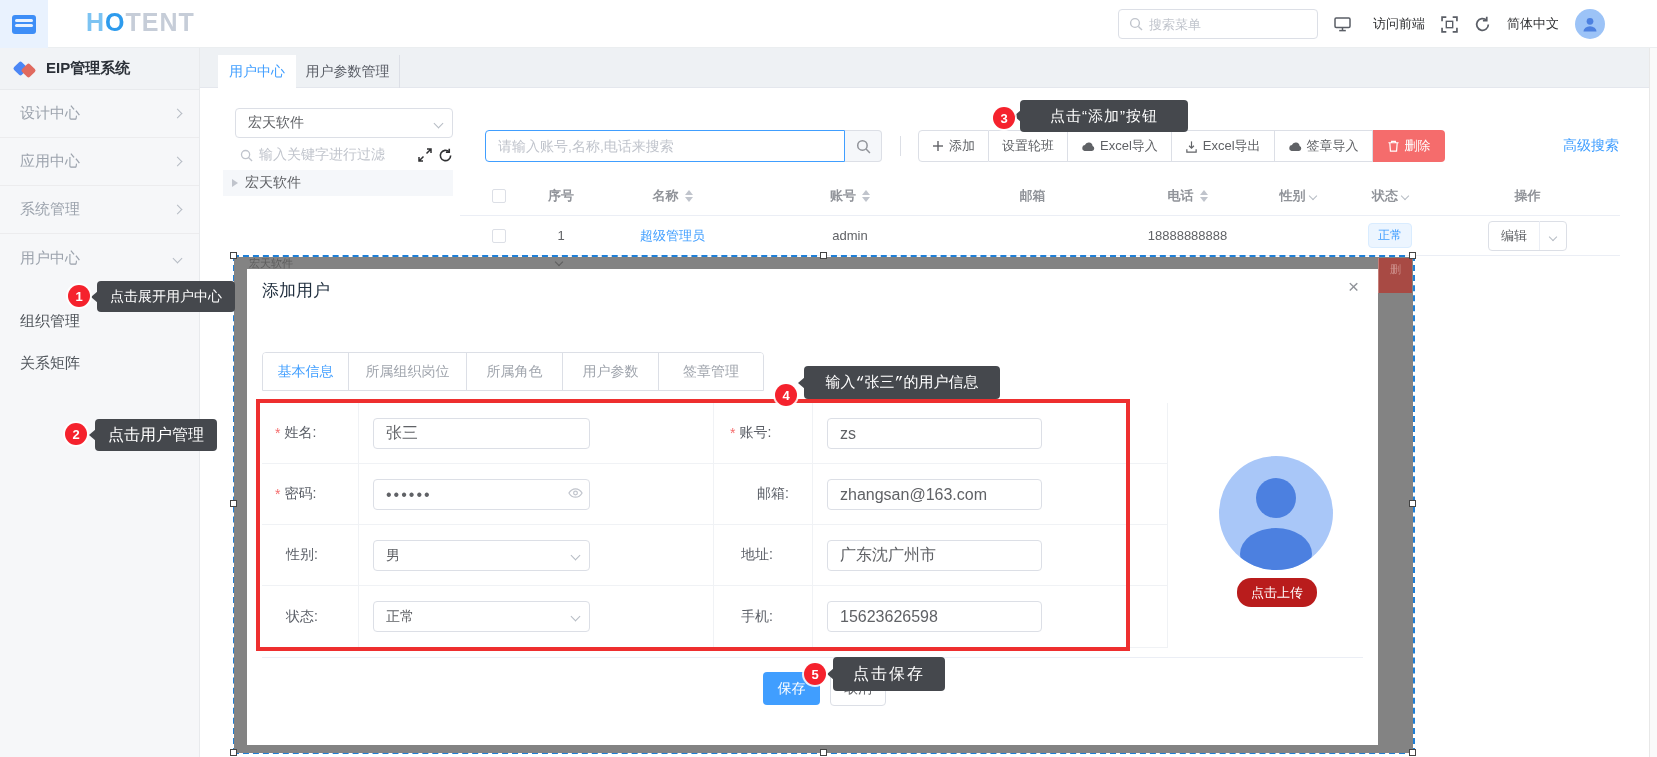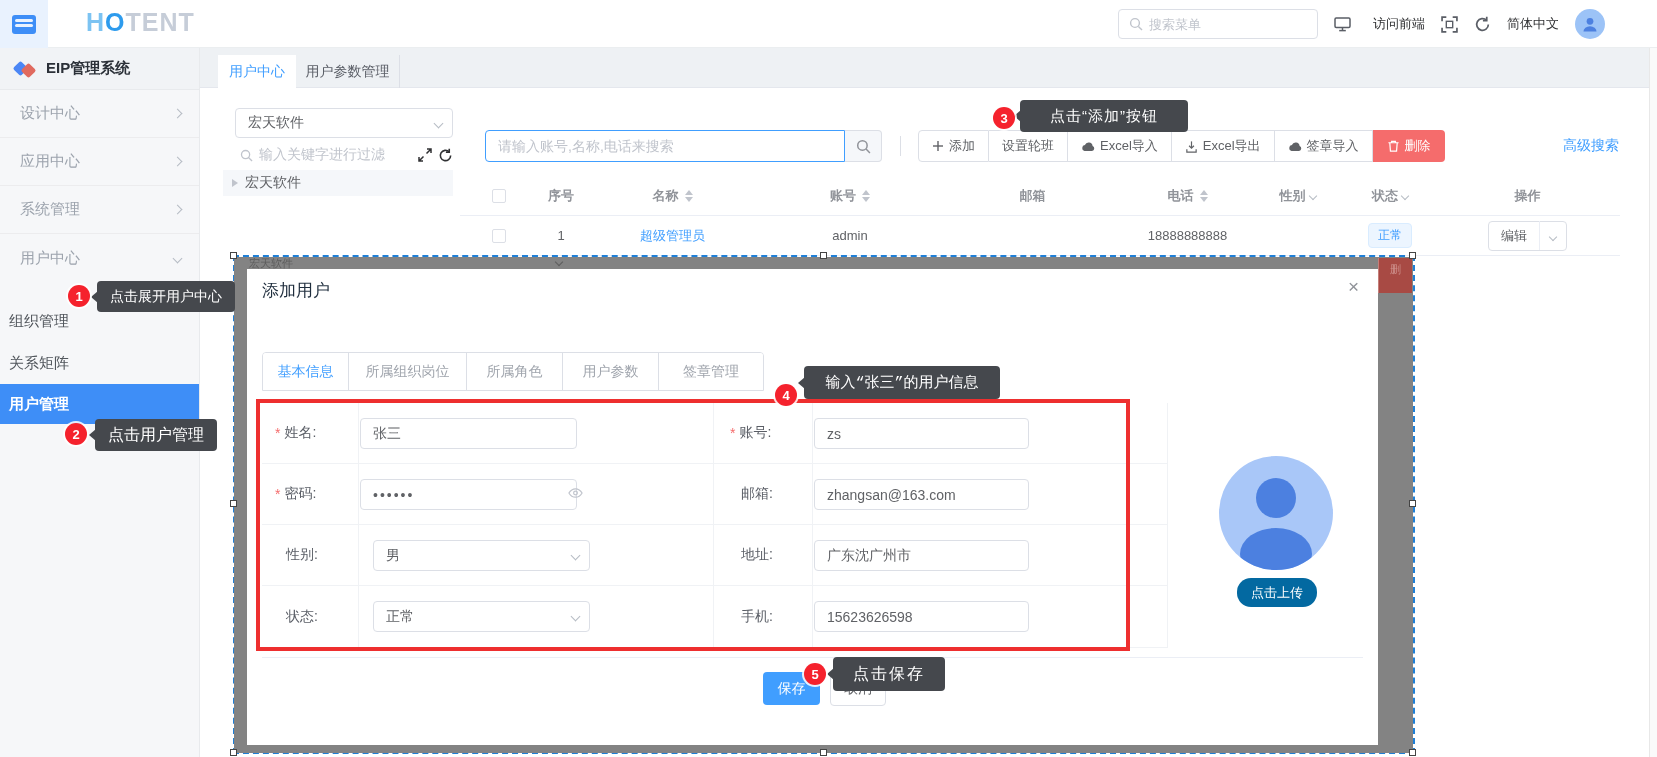--- a/index.html
+++ b/index.html
@@ -20,21 +20,21 @@
   .hdr-item { display:flex; align-items:center; gap:22px; font-size:13px; color:#303133; cursor:pointer; }
   .avatar-sm { width:30px; height:30px; border-radius:50%; background:#9cc3f7; display:flex; align-items:center; justify-content:center; }
 
   
   .sidebar { position:absolute; left:0; top:48px; width:200px; height:709px; background:#f6f7f9; border-right:1px solid #e8eaed; z-index:4; }
   .sys-title { height:42px; display:flex; align-items:center; padding-left:14px; gap:10px; border-bottom:1px solid #e8eaed; font-size:15px; font-weight:bold; color:#2b3038; background:#f1f3f6; }
   .diamonds { position:relative; width:22px; height:22px; }
   .diamonds i { position:absolute; width:11px; height:11px; transform:rotate(45deg); border-radius:2px; }
   .d-blue { left:1px; top:5px; background:#4b86f5; } .d-red { left:9px; top:7px; background:#e06a5f; }
   .side-item { height:48px; display:flex; align-items:center; justify-content:space-between; padding:0 18px 0 20px; color:#9ca3ad; font-size:15px; border-bottom:1px solid #ececee; cursor:pointer; }
-  .sub-item { height:42px; display:flex; align-items:center; padding-left:9px; color:#51565c; font-size:15px; cursor:pointer; }
+  .sub-item { height:42px; display:flex; align-items:center; padding-left:20px; color:#51565c; font-size:15px; cursor:pointer; }
   .sub-item.active { background:#3e8ef7; color:#fff; font-weight:bold; height:40px; }
   .chv { display:inline-block; width:7px; height:7px; border-right:1.6px solid #b6bcc4; border-bottom:1.6px solid #b6bcc4; }
   .chv-r { transform:rotate(-45deg); } .chv-d { transform:rotate(45deg); }
 
   
   .tabstrip { position:absolute; left:200px; top:48px; width:1457px; height:40px; background:#eef1f4; border-bottom:1px solid #e4e7ed; z-index:1; }
   .tab { position:absolute; top:7px; height:33px; display:flex; align-items:center; justify-content:center; font-size:14px; cursor:pointer; }
   .tab.active { background:#fff; color:#409eff; }
   .tab.inactive { color:#5a5e66; border-right:1px solid #dcdfe6; }
 
@@ -89,26 +89,26 @@
   .m-tabs { position:absolute; left:262px; top:352px; height:39px; display:flex; border:1px solid #dcdfe6; border-radius:4px 4px 0 0; overflow:hidden; z-index:13; background:#fff; }
   .m-tab { display:flex; align-items:center; justify-content:center; border-right:1px solid #dcdfe6; font-size:14px; color:#a0a5ad; cursor:pointer; background:#fff; }
   .m-tab:last-child { border-right:none; }
   .m-tab.on { color:#409eff; }
   .form-row { position:absolute; left:262px; width:905px; height:61px; display:flex; border-bottom:1px solid #f0f2f5; z-index:13; }
   .fcell { display:flex; align-items:center; }
   .flabel { width:96px; padding-left:13px; font-size:14px; color:#5a5e66; }
   .flabel2 { width:99px; padding-left:17px; font-size:14px; color:#5a5e66; }
   .ffield { width:355px; position:relative; }
   .req { color:#f56c6c; margin-right:4px; }
-  .inp { position:absolute; left:2px; top:15px; width:217px; height:31px; border:1px solid #dcdfe6; border-radius:4px; padding:0 12px; font-size:14px; color:#606266; outline:none; background:#fff; }
+  .inp { position:absolute; left:15px; top:15px; width:217px; height:31px; border:1px solid #dcdfe6; border-radius:4px; padding:0 12px; font-size:16px; color:#606266; outline:none; background:#fff; }
   .fake-sel { position:absolute; left:15px; top:15px; width:217px; height:31px; border:1px solid #dcdfe6; border-radius:4px; padding:0 10px 0 12px; font-size:14px; color:#606266; background:#fff; display:flex; align-items:center; justify-content:space-between; cursor:pointer; }
   .eye { position:absolute; right:10px; top:50%; transform:translateY(-50%); }
   .vline { position:absolute; width:1px; background:#f0f2f5; z-index:13; }
   .big-avatar { position:absolute; left:1219px; top:456px; width:114px; height:114px; border-radius:50%; background:#a9c7f8; overflow:hidden; z-index:13; }
-  .upload-btn { position:absolute; left:1237px; top:578px; width:80px; height:29px; background:#0369a1; color:#fff; font-size:13px; border:none; border-radius:14px; display:flex; align-items:center; justify-content:center; cursor:pointer; z-index:13; }
+  .upload-btn { position:absolute; left:1237px; top:578px; width:80px; height:29px; background:#b91c1c; color:#fff; font-size:13px; border:none; border-radius:14px; display:flex; align-items:center; justify-content:center; cursor:pointer; z-index:13; }
   .m-footline { position:absolute; left:262px; top:657px; width:1101px; height:1px; background:#ebeef5; z-index:13; }
   .save-btn { position:absolute; left:763px; top:672px; width:57px; height:33px; background:#409eff; color:#fff; font-size:14px; border:none; border-radius:4px; display:flex; align-items:center; justify-content:center; cursor:pointer; z-index:13; }
   .cancel-btn { position:absolute; left:830px; top:672px; width:56px; height:34px; background:#fff; color:#606266; font-size:14px; border:1px solid #dcdfe6; border-radius:4px; display:flex; align-items:center; justify-content:center; cursor:pointer; z-index:13; }
   .red-rect { position:absolute; left:256px; top:399px; width:874px; height:252px; border:4px solid #ee2f2f; z-index:16; pointer-events:none; }
 
   
   .co-badge { position:absolute; width:22px; height:22px; border-radius:50%; background:#f5222d; color:#fff; font-size:13px; font-weight:bold; display:flex; align-items:center; justify-content:center; box-shadow:0 0 0 2px rgba(255,255,255,.85); z-index:21; }
   .co-tip { position:absolute; background:#45484d; color:#fff; border-radius:4px; display:flex; align-items:center; justify-content:center; z-index:20; white-space:nowrap; }
   .co-tip:before { content:""; position:absolute; left:-6px; top:50%; transform:translateY(-50%); border-top:6px solid transparent; border-bottom:6px solid transparent; border-right:7px solid #45484d; }
 </style>
@@ -181,23 +181,20 @@
     <div class="side-item" style="border-bottom:none;">
       <span>用户中心</span>
         <i class="chv chv-d"></i>
     </div>
     <div style="height:18px;"></div>
     <div class="sub-item">
       <span>组织管理</span>
     </div>
     <div class="sub-item">
       <span>关系矩阵</span>
-    </div>
-    <div class="sub-item active">
-      <span>用户管理</span>
     </div>
   </div>
 
   <div class="tabstrip">
     <div class="tab active" style="left:18px; width:78px;">
       <span>用户中心</span>
     </div>
     <div class="tab inactive" style="left:96px; width:104px;">
       <span>用户参数管理</span>
     </div>
@@ -412,21 +409,21 @@
       </div>
     <div class="fcell ffield">
       <input class="inp" style="letter-spacing: 2px;" value="••••••">
       <span class="eye" style="right:130px;">
         <svg width="15" height="12" viewBox="0 0 16 12">
             <path d="M1 6s2.6-4.5 7-4.5S15 6 15 6s-2.6 4.5-7 4.5S1 6 1 6z" fill="none" stroke="#c0c4cc" stroke-width="1.3"></path>
             <circle cx="8" cy="6" r="2" fill="none" stroke="#c0c4cc" stroke-width="1.3"></circle>
           </svg>
       </span>
     </div>
-    <div class="fcell flabel2" style="padding-left:28px;">
+    <div class="fcell flabel2" style="padding-left:44px;">
         <span>邮箱:</span>
       </div>
     <div class="fcell ffield">
         <input class="inp" style="width: 215px;" value="zhangsan@163.com">
       </div>
   </div>
   <div class="form-row" style="top:525px;">
     <div class="fcell flabel" style="padding-left:24px;">
         <span>性别:</span>
       </div>

